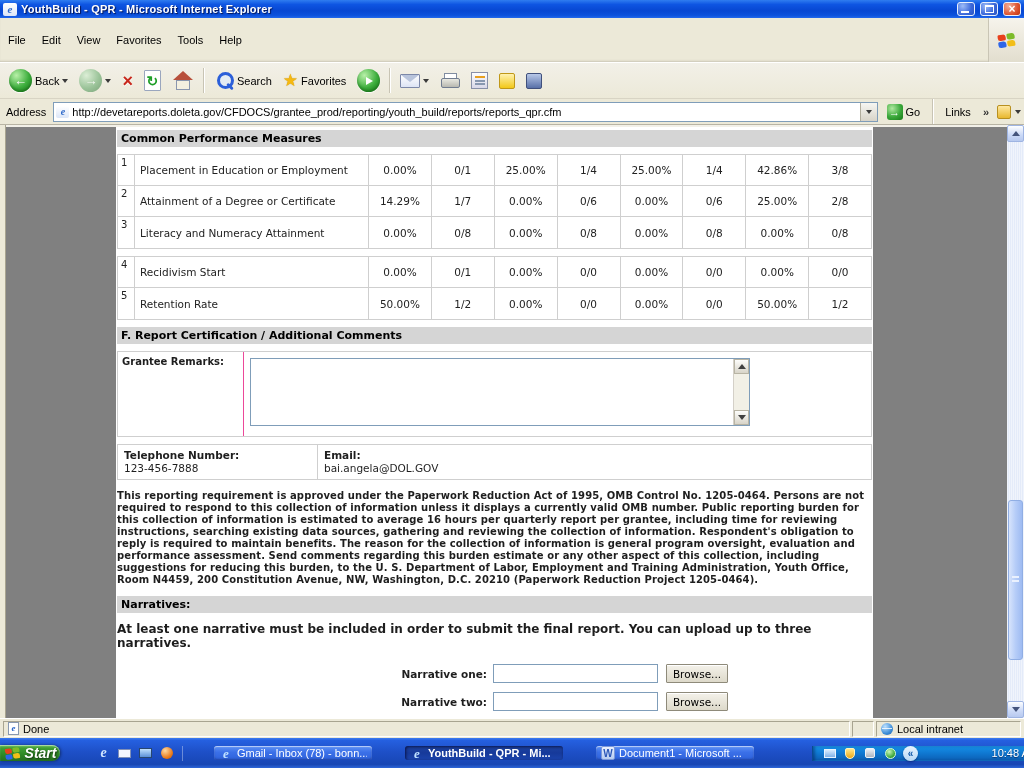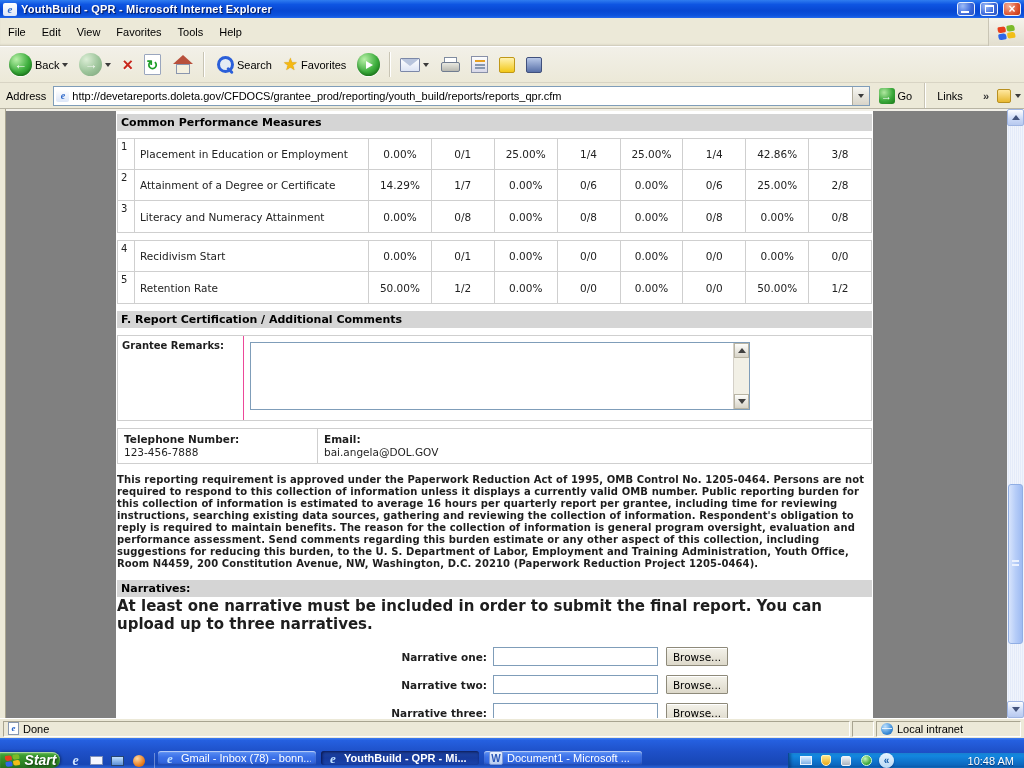--- a/index.html
+++ b/index.html
@@ -12,21 +12,21 @@
   .ie-fav{width:14px;height:13px;background:linear-gradient(#fff,#DCE6F8);border-radius:2px;display:flex;align-items:center;justify-content:center;color:#2B66C8;font:italic bold 11px/1 "Liberation Serif",serif;flex:0 0 auto;}
   .title-text{flex:1;color:#fff;font-size:11px;font-weight:bold;text-shadow:1px 1px 1px rgba(0,0,40,.75);white-space:nowrap;overflow:hidden;letter-spacing:.2px;}
   .winbtn{width:18px;height:14px;border:1px solid #E8F0FC;border-radius:3px;margin-left:1px;display:flex;align-items:center;justify-content:center;flex:0 0 auto;position:relative;color:#fff;}
   .winbtn.min,.winbtn.max{background:radial-gradient(circle at 30% 25%,#9DBCF8,#3B68DA 60%,#2A53C0);}
   .winbtn.close{background:radial-gradient(circle at 30% 25%,#F2B09A,#DE5632 60%,#BE3410);font-size:12px;font-weight:bold;line-height:1;}
   .min-glyph{position:absolute;left:3px;bottom:2px;width:8px;height:2px;background:#fff;}
   .max-glyph{width:9px;height:8px;border:1px solid #fff;border-top-width:2px;}
 
   
   .menubar{flex:0 0 23px;display:flex;align-items:stretch;background:#ECE9D8;border-bottom:1px solid #fff;box-shadow:inset 0 -2px 2px -1px rgba(160,155,140,.45);}
-  .menu-item{display:flex;align-items:center;padding:8px 8px;font-size:11px;color:#000;}
+  .menu-item{display:flex;align-items:center;padding:16px 8px;font-size:11px;color:#000;}
   .menu-logo{margin-left:auto;width:36px;display:flex;align-items:center;justify-content:center;border-left:1px solid #C9C5B5;background:linear-gradient(#F6F4EC,#E2DECE);}
   .flag{display:grid;grid-template-columns:8px 8px;grid-template-rows:6px 6px;gap:1px;transform:rotate(-6deg) skewY(-4deg);}
   .flag i{display:block;border-radius:1px 3px 1px 3px;}
   .flag .r{background:#E8401C;}.flag .g{background:#7CBB2A;}.flag .b{background:#2E66E8;}.flag .y{background:#F2BE18;}
 
   
   .toolbar{flex:0 0 36px;display:flex;align-items:center;background:linear-gradient(#F2F0E8,#ECE9D8);padding:0 4px;gap:1px;border-bottom:1px solid #D8D4C4;}
   .tb-btn{display:flex;align-items:center;gap:3px;padding:3px 5px;border-radius:3px;height:32px;}
   .tb-label{font-size:11px;color:#000;}
   .circle{width:23px;height:23px;border-radius:50%;display:flex;align-items:center;justify-content:center;color:#fff;font-size:13px;font-weight:bold;line-height:1;flex:0 0 auto;}
@@ -57,21 +57,21 @@
 
   
   .addressbar{flex:0 0 24px;display:flex;align-items:center;background:#ECE9D8;padding:0 3px;gap:4px;border-bottom:1px solid #B8B4A4;}
   .addr-label{font-size:11px;color:#000;padding:0 3px;}
   .addr-input{flex:1;height:20px;background:#fff;border:1px solid #7F9DB9;display:flex;align-items:center;padding-left:2px;gap:3px;min-width:0;}
   .ie-fav.small{width:13px;height:12px;font-size:10px;}
   .addr-url{font-size:11px;color:#000;white-space:nowrap;overflow:hidden;flex:1;}
   .addr-dd{width:17px;align-self:stretch;background:linear-gradient(#F6F6F2,#D8D4C8);border-left:1px solid #B0AC9C;display:flex;align-items:center;justify-content:center;}
   .go-btn{display:flex;align-items:center;gap:3px;font-size:11px;padding:1px 5px;border-radius:2px;}
   .go-icon{width:16px;height:16px;background:radial-gradient(circle at 32% 28%,#B0E8A0,#3AA83A 55%,#187818);border-radius:3px;color:#fff;display:flex;align-items:center;justify-content:center;font-size:11px;font-weight:bold;}
-  .links{display:flex;gap:20px;font-size:11px;padding:0 4px;}
+  .links{display:flex;gap:12px;font-size:11px;padding:0 4px;}
   .chev{color:#333;font-weight:bold;}
   .addr-extra{width:14px;height:14px;background:linear-gradient(#FFE8A0,#E8B830);border:1px solid #B89020;border-radius:2px;}
 
   
   .content{flex:1;display:flex;background:#808080;overflow:hidden;min-height:0;}
   .frame-left{flex:0 0 6px;background:#ECE9D8;border-right:1px solid #A8A490;}
   .viewport{flex:1;position:relative;overflow:hidden;background:#808080;border-top:2px solid #F2F0E8;}
   .page-col{position:absolute;left:110px;top:0;width:757px;height:100%;background:#fff;padding:1px 1px 0;overflow:hidden;font-family:"DejaVu Sans",sans-serif;color:#1E1E1E;}
   .sec-hdr{background:#D5D5D5;font-size:11px;font-weight:bold;color:#000;padding:2px 4px;margin-top:2px;}
   .ptable{margin:7px 0;border:1px solid #CFCFCF;}
@@ -87,21 +87,21 @@
   .remarks-field{flex:1;padding:6px 0 0 6px;}
   .fake-ta{width:500px;height:68px;border:1px solid #7F9DB9;background:#fff;position:relative;}
   .ta-sb{position:absolute;right:0;top:0;bottom:0;width:16px;background:#F2F0E6;border-left:1px solid #D4D0C8;display:flex;flex-direction:column;justify-content:space-between;}
   .ta-btn{height:15px;background:linear-gradient(#FDFDFB,#D8D4C8);border:1px solid #B8B4A4;display:flex;align-items:center;justify-content:center;}
   .official{margin:7px 0;border:1px solid #CFCFCF;display:flex;}
   .off-cell{border-right:1px solid #CFCFCF;padding:4px 6px;font-size:10.5px;line-height:13px;}
   .off-cell:last-child{border-right:none;}
   .off-cell .lab{font-weight:bold;}
   .off-cell.c1{flex:0 0 340px;}.off-cell.c2{flex:0 0 200px;}.off-cell.c3{flex:1;}
   .paperwork{margin:10px 0;font-size:10px;font-weight:bold;color:#1E1E1E;line-height:12px;letter-spacing:.1px;}
-  .nar-note{margin:0 0 14px;font-size:15px;font-weight:bold;color:#1E1E1E;}
+  .nar-note{margin:9px 0 14px;font-size:12px;font-weight:bold;color:#1E1E1E;}
   .nar-row{display:flex;align-items:center;margin-bottom:9px;}
   .nar-label{flex:0 0 376px;text-align:right;font-size:10.5px;font-weight:bold;padding-right:6px;}
   .nar-input{width:165px;height:19px;border:1px solid #7F9DB9;background:#fff;}
   .nar-browse{margin-left:8px;width:62px;height:19px;background:linear-gradient(#F4F2EA,#DDD9CA);border:1px solid #8E8A7A;font-size:10.5px;display:flex;align-items:center;justify-content:center;color:#000;border-radius:1px;box-shadow:inset 0 1px 0 #fff;}
 
   
   .vscroll{flex:0 0 17px;background:#EDF2FB;display:flex;flex-direction:column;}
   .sb-btn{flex:0 0 17px;background:linear-gradient(#FDFEFF,#CBD9F7 60%,#B7C9EF);border:1px solid #9EB4E2;border-radius:2px;display:flex;align-items:center;justify-content:center;}
   .sb-track{flex:1;position:relative;background:repeating-linear-gradient(90deg,#F0F4FC 0 1px,#E4EBF9 1px 2px);}
   .sb-thumb{position:absolute;left:1px;right:1px;top:358px;height:160px;background:linear-gradient(90deg,#D7E4FC,#B6CDF8 50%,#9EBBF2);border:1px solid #90AEE4;border-radius:3px;}
@@ -115,21 +115,21 @@
   .statusbar{flex:0 0 20px;background:#ECE9D8;border-top:1px solid #fff;display:flex;align-items:center;padding:1px 3px;gap:2px;font-size:11px;}
   .sb-pane{height:16px;display:flex;align-items:center;gap:4px;padding:0 4px;border:1px solid;border-color:#A8A490 #FFF #FFF #A8A490;}
   .sb-pane.main{flex:1;}
   .sb-pane.mini{flex:0 0 22px;}
   .sb-pane.zone{flex:0 0 145px;}
   .globe{width:12px;height:12px;border-radius:50%;background:radial-gradient(circle at 35% 30%,#BFE2FF,#3E8ED8 60%,#1C5FA8);position:relative;flex:0 0 auto;}
   .globe::after{content:"";position:absolute;left:1px;right:1px;top:5px;height:1px;background:rgba(255,255,255,.8);}
   .page-ico{width:11px;height:13px;background:#fff;border:1px solid #8898B0;display:flex;align-items:center;justify-content:center;color:#2B66C8;font:italic bold 9px/1 "Liberation Serif",serif;flex:0 0 auto;}
 
   
-  .taskbar{flex:0 0 30px;background:linear-gradient(180deg,#3C7CF0 0%,#2560E0 8%,#1E50C8 45%,#1846B4 88%,#2E66D8 100%);display:flex;align-items:flex-end;overflow:hidden;}
+  .taskbar{flex:0 0 30px;background:linear-gradient(180deg,#3C7CF0 0%,#2560E0 8%,#1E50C8 45%,#1846B4 88%,#2E66D8 100%);display:flex;align-items:center;overflow:hidden;gap:28px;}
   .start-btn{flex:0 0 60px;border-radius:0 12px 12px 0;background:linear-gradient(180deg,#6BBF5A 0%,#3E9E34 20%,#2E8825 60%,#257020 100%);display:flex;align-items:center;justify-content:center;gap:4px;box-shadow:1px 0 3px rgba(0,0,0,.45),inset 0 1px 1px rgba(255,255,255,.5);margin-right:6px;}
   .start-btn .flag{transform:rotate(-6deg) skewY(-4deg) scale(.85);}
   .start-label{color:#fff;font-size:14px;font-weight:bold;font-style:italic;text-shadow:1px 1px 2px rgba(0,0,0,.6);}
   .qlaunch{display:flex;align-items:center;gap:6px;padding:0 8px 0 2px;border-right:1px solid rgba(255,255,255,.35);}
   .ql-ico{width:15px;height:15px;display:flex;align-items:center;justify-content:center;}
   .ql-ie{color:#CFE4FF;font:italic bold 14px/1 "Liberation Serif",serif;}
   .ql-env{width:13px;height:9px;background:#F4F6FF;border:1px solid #8090B8;}
   .ql-desk{width:13px;height:10px;background:linear-gradient(#BFE0FF,#5B90D8);border:1px solid #28466F;}
   .ql-mp{width:12px;height:12px;border-radius:50%;background:radial-gradient(circle at 35% 30%,#FFD9A0,#E87818 65%,#B85808);}
   .task-btn{flex:0 0 158px;margin:3px 2px 3px 3px;border-radius:3px;background:linear-gradient(180deg,#5E92F5,#3B70E8 45%,#2E62DC);box-shadow:inset 0 1px 1px rgba(255,255,255,.6),inset 0 -1px 2px rgba(0,0,40,.3);display:flex;align-items:center;gap:4px;padding:0 5px;color:#fff;font-size:11px;overflow:hidden;}

